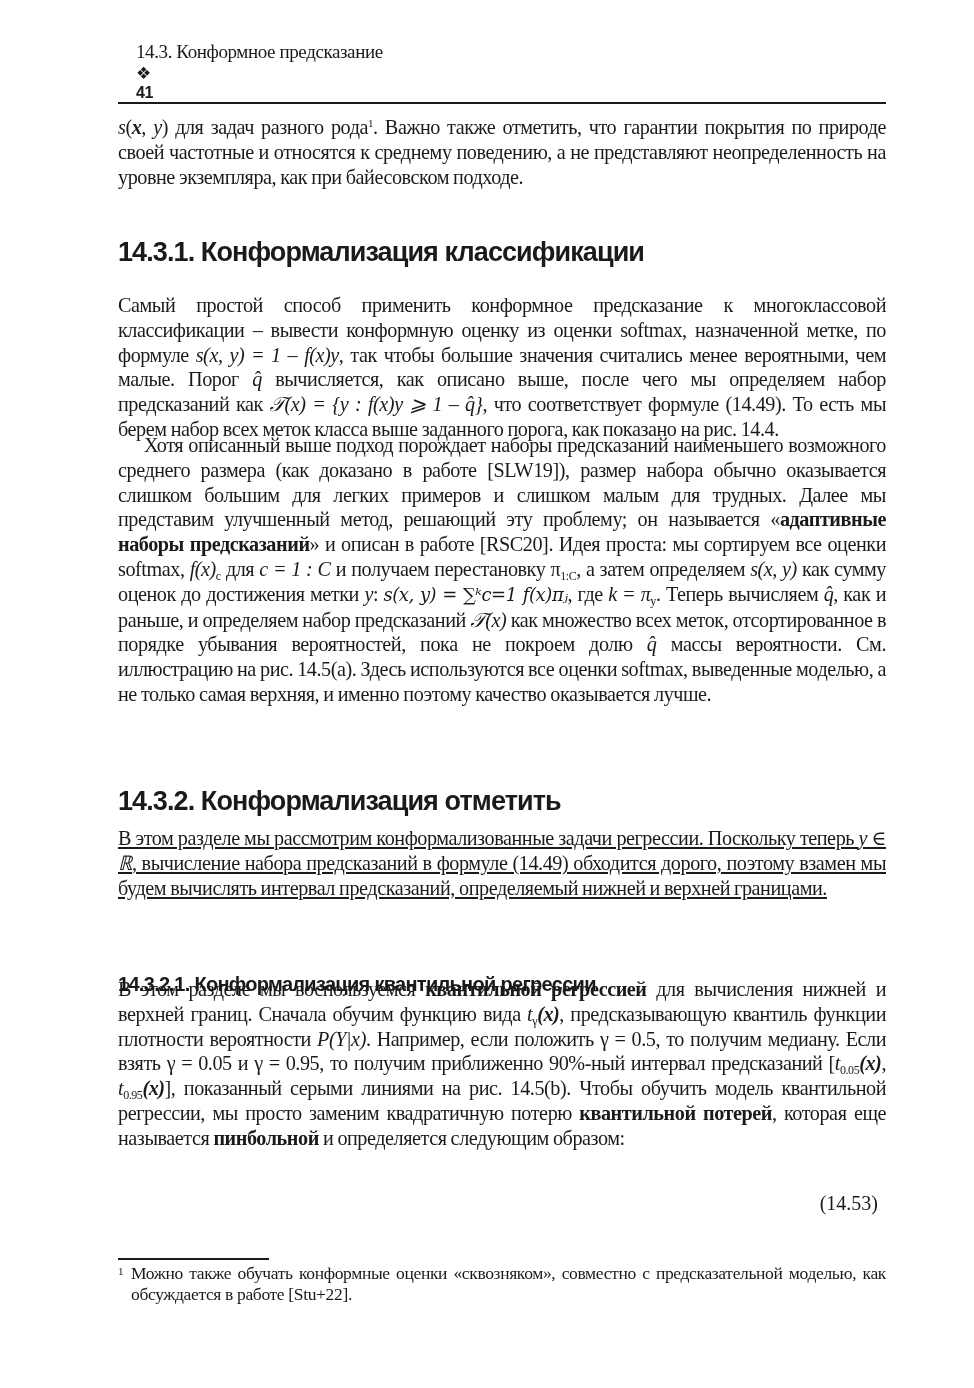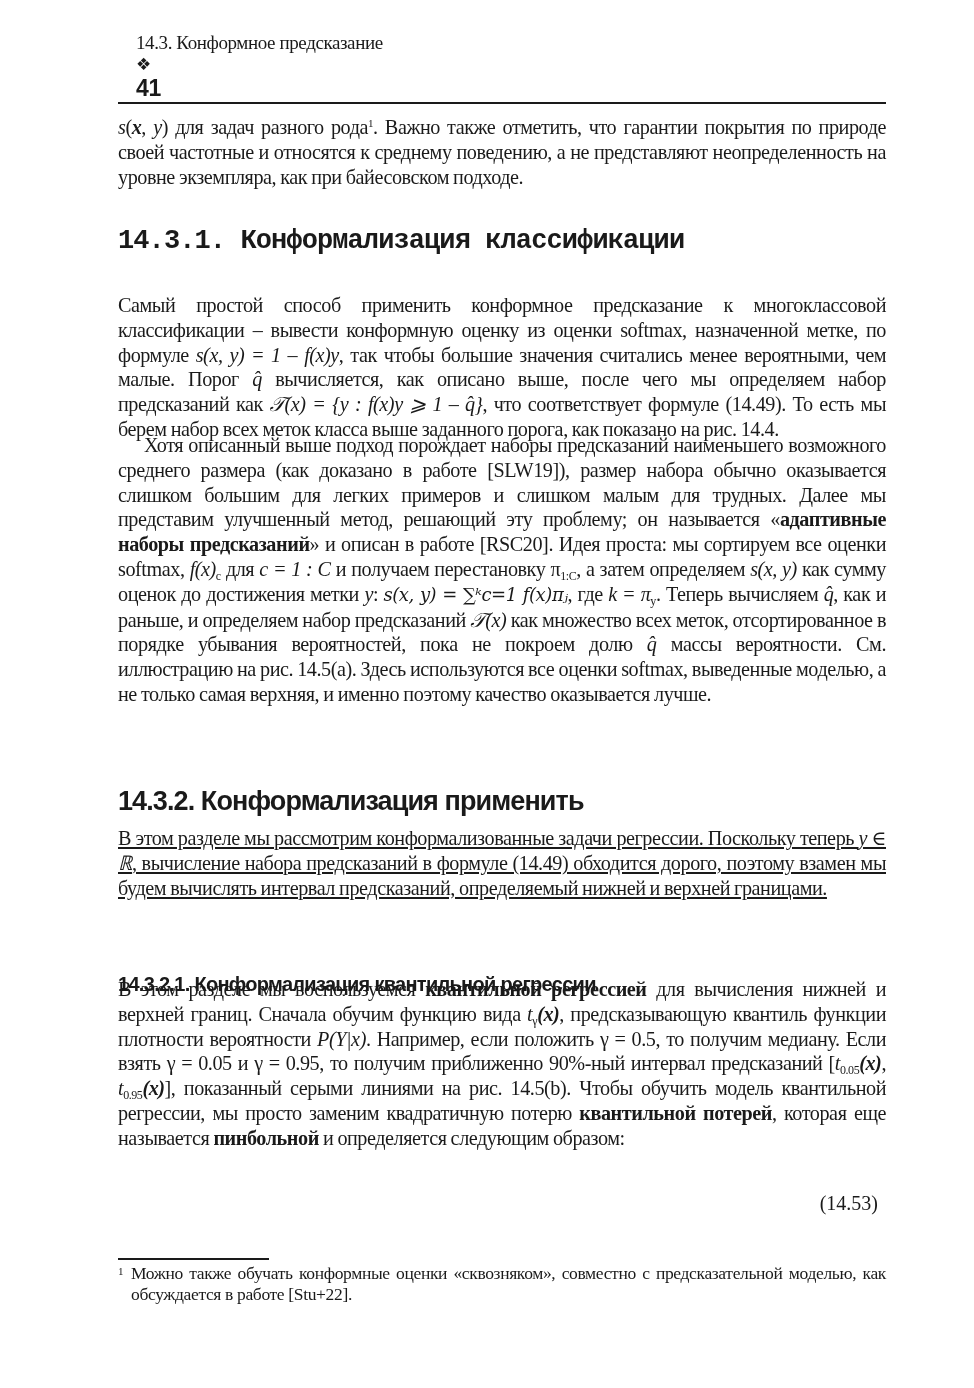--- a/index.html
+++ b/index.html
@@ -3,21 +3,21 @@
 <meta charset="utf-8">
 <style>
   html, body { margin: 0; padding: 0; background: #ffffff; }
   body { width: 974px; height: 1388px; position: relative; overflow: hidden;
          font-family: "Liberation Serif", "DejaVu Serif", serif; color: #1a1a1a; }
   .page { position: absolute; left: 118px; top: 0; width: 768px; }
   .running-head { position: absolute; top: 76px; left: 0; width: 768px; height: 26px;
                   display: flex; justify-content: flex-end; align-items: baseline;
                   font-size: 19px; letter-spacing: -0.4px; flex-direction: column; }
   .running-head .diamond { margin: 0 14px 0 18px; font-size: 17px; }
-  .running-head .pagenum { font-family: "Liberation Sans", "DejaVu Sans", sans-serif; font-weight: bold; font-size: 23px; }
+  .running-head .pagenum { font-family: "Liberation Sans", "DejaVu Sans", sans-serif; font-weight: bold; font-size: 16px; }
   .head-rule { position: absolute; top: 102px; left: 0; width: 768px; height: 2px; background: #1a1a1a; }
   .text { position: absolute; left: 0; width: 768px; font-size: 20.2px; line-height: 24.8px;
           text-align: justify; letter-spacing: -0.45px; word-spacing: -0.5px; }
   .text p { margin: 0; }
   .indent { text-indent: 26px; }
   .h2 { position: absolute; left: 0; font-family: "Liberation Sans", "DejaVu Sans", sans-serif;
         font-weight: bold; font-size: 27px; letter-spacing: -0.9px; }
   .h3 { position: absolute; left: 0; font-family: "Liberation Sans", "DejaVu Sans", sans-serif;
         font-weight: bold; font-size: 20px; letter-spacing: -0.7px; margin-top: 28px; }
   i { font-style: italic; }
@@ -43,31 +43,31 @@
     <span>14.3. Конформное предсказание</span>
     <span class="diamond">❖</span>
     <span class="pagenum">41</span>
   </div>
   <div class="head-rule"></div>
 
   <div class="text" style="top:115px;">
     <p><i>s</i>(<span class="bx">x</span>, <i>y</i>) <span>для задач разного рода</span><sup>1</sup><span>. Важно также отметить, что гарантии покрытия по природе своей частотные и относятся к среднему поведению, а не представляют неопределенность на уровне экземпляра, как при байесовском подходе.</span></p>
   </div>
 
-  <div class="h2" style="top:226px;font-family:Liberation Mono, monospace;">14.3.1. Конформализация классификации</div>
+  <div class="h2" style="top:237px;">14.3.1. Конформализация классификации</div>
 
   <div class="text" style="top:258px;margin-top:35px;">
     <p><span>Самый простой способ применить конформное предсказание к многоклассовой классификации – вывести конформную оценку из оценки softmax, назначенной метке, по формуле </span><i>s(x, y) = 1 – f(x)y</i><span>, так чтобы большие значения считались менее вероятными, чем малые. Порог </span><i>q̂</i><span> вычисляется, как описано выше, после чего мы определяем набор предсказаний как </span><i>𝒯(x) = {y : f(x)y ⩾ 1 – q̂}</i><span>, что соответствует формуле (14.49). То есть мы берем набор всех меток класса выше заданного порога, как показано на рис. 14.4.</span></p>
   </div>
 
   <div class="text indent" style="top:433px;">
     <p><span>Хотя описанный выше подход порождает наборы предсказаний наименьшего возможного среднего размера (как доказано в работе [SLW19]), размер набора обычно оказывается слишком большим для легких примеров и слишком малым для трудных. Далее мы представим улучшенный метод, решающий эту проблему; он называется «</span><b>адаптивные наборы предсказаний</b><span>» и описан в работе [RSC20]. Идея проста: мы сортируем все оценки softmax, </span><i>f(x)</i><sub>c</sub><span> для </span><i>c = 1 : C</i><span> и получаем перестановку </span><span>π</span><sub>1:C</sub><span>, а затем определяем </span><i>s(x, y)</i><span> как сумму оценок до достижения метки </span><i>y</i><span>: </span><span class="math">s(x, y) = ∑ᵏc=1 f(x)πⱼ</span><span>, где </span><i>k = π</i><sub>y</sub><span>. Теперь вычисляем </span><i>q̂</i><span>, как и раньше, и определяем набор предсказаний </span><i>𝒯(x)</i><span> как множество всех меток, отсортированное в порядке убывания вероятностей, пока не покроем долю </span><i>q̂</i><span> массы вероятности. См. иллюстрацию на рис. 14.5(a). Здесь используются все оценки softmax, выведенные моделью, а не только самая верхняя, и именно поэтому качество оказывается лучше.</span></p>
   </div>
 
-  <div class="h2" style="top:786px;">14.3.2. Конформализация применить</div>
+  <div class="h2" style="top:786px;">14.3.2. Конформализация отметить</div>
 
   <div class="text" style="top:826px;text-decoration:underline;">
     <p><span>В этом разделе мы рассмотрим конформализованные задачи регрессии. Поскольку теперь </span><i>y ∈ ℝ</i><span>, вычисление набора предсказаний в формуле (14.49) обходится дорого, поэтому взамен мы будем вычислять интервал предсказаний, определяемый нижней и верхней границами.</span></p>
   </div>
 
   <div class="h3" style="top:945px;">14.3.2.1. Конформализация квантильной регрессии</div>
 
   <div class="text" style="top:977px;">
     <p><span>В этом разделе мы воспользуемся </span><b>квантильной регрессией</b><span> для вычисления нижней и верхней границ. Сначала обучим функцию вида </span><i>t</i><sub>γ</sub><span class="bx">(x)</span><span>, предсказывающую квантиль функции плотности вероятности </span><i>P(Y|x)</i><span>. Например, если положить γ = 0.5, то получим медиану. Если взять γ = 0.05 и γ = 0.95, то получим приближенно 90%-ный интервал предсказаний [</span><i>t</i><sub>0.05</sub><span class="bx">(x)</span>, <i>t</i><sub>0.95</sub><span class="bx">(x)</span><span>], показанный серыми линиями на рис. 14.5(b). Чтобы обучить модель квантильной регрессии, мы просто заменим квадратичную потерю </span><b>квантильной потерей</b><span>, которая еще называется </span><b>пинбольной</b><span> и определяется следующим образом:</span></p>
   </div>

